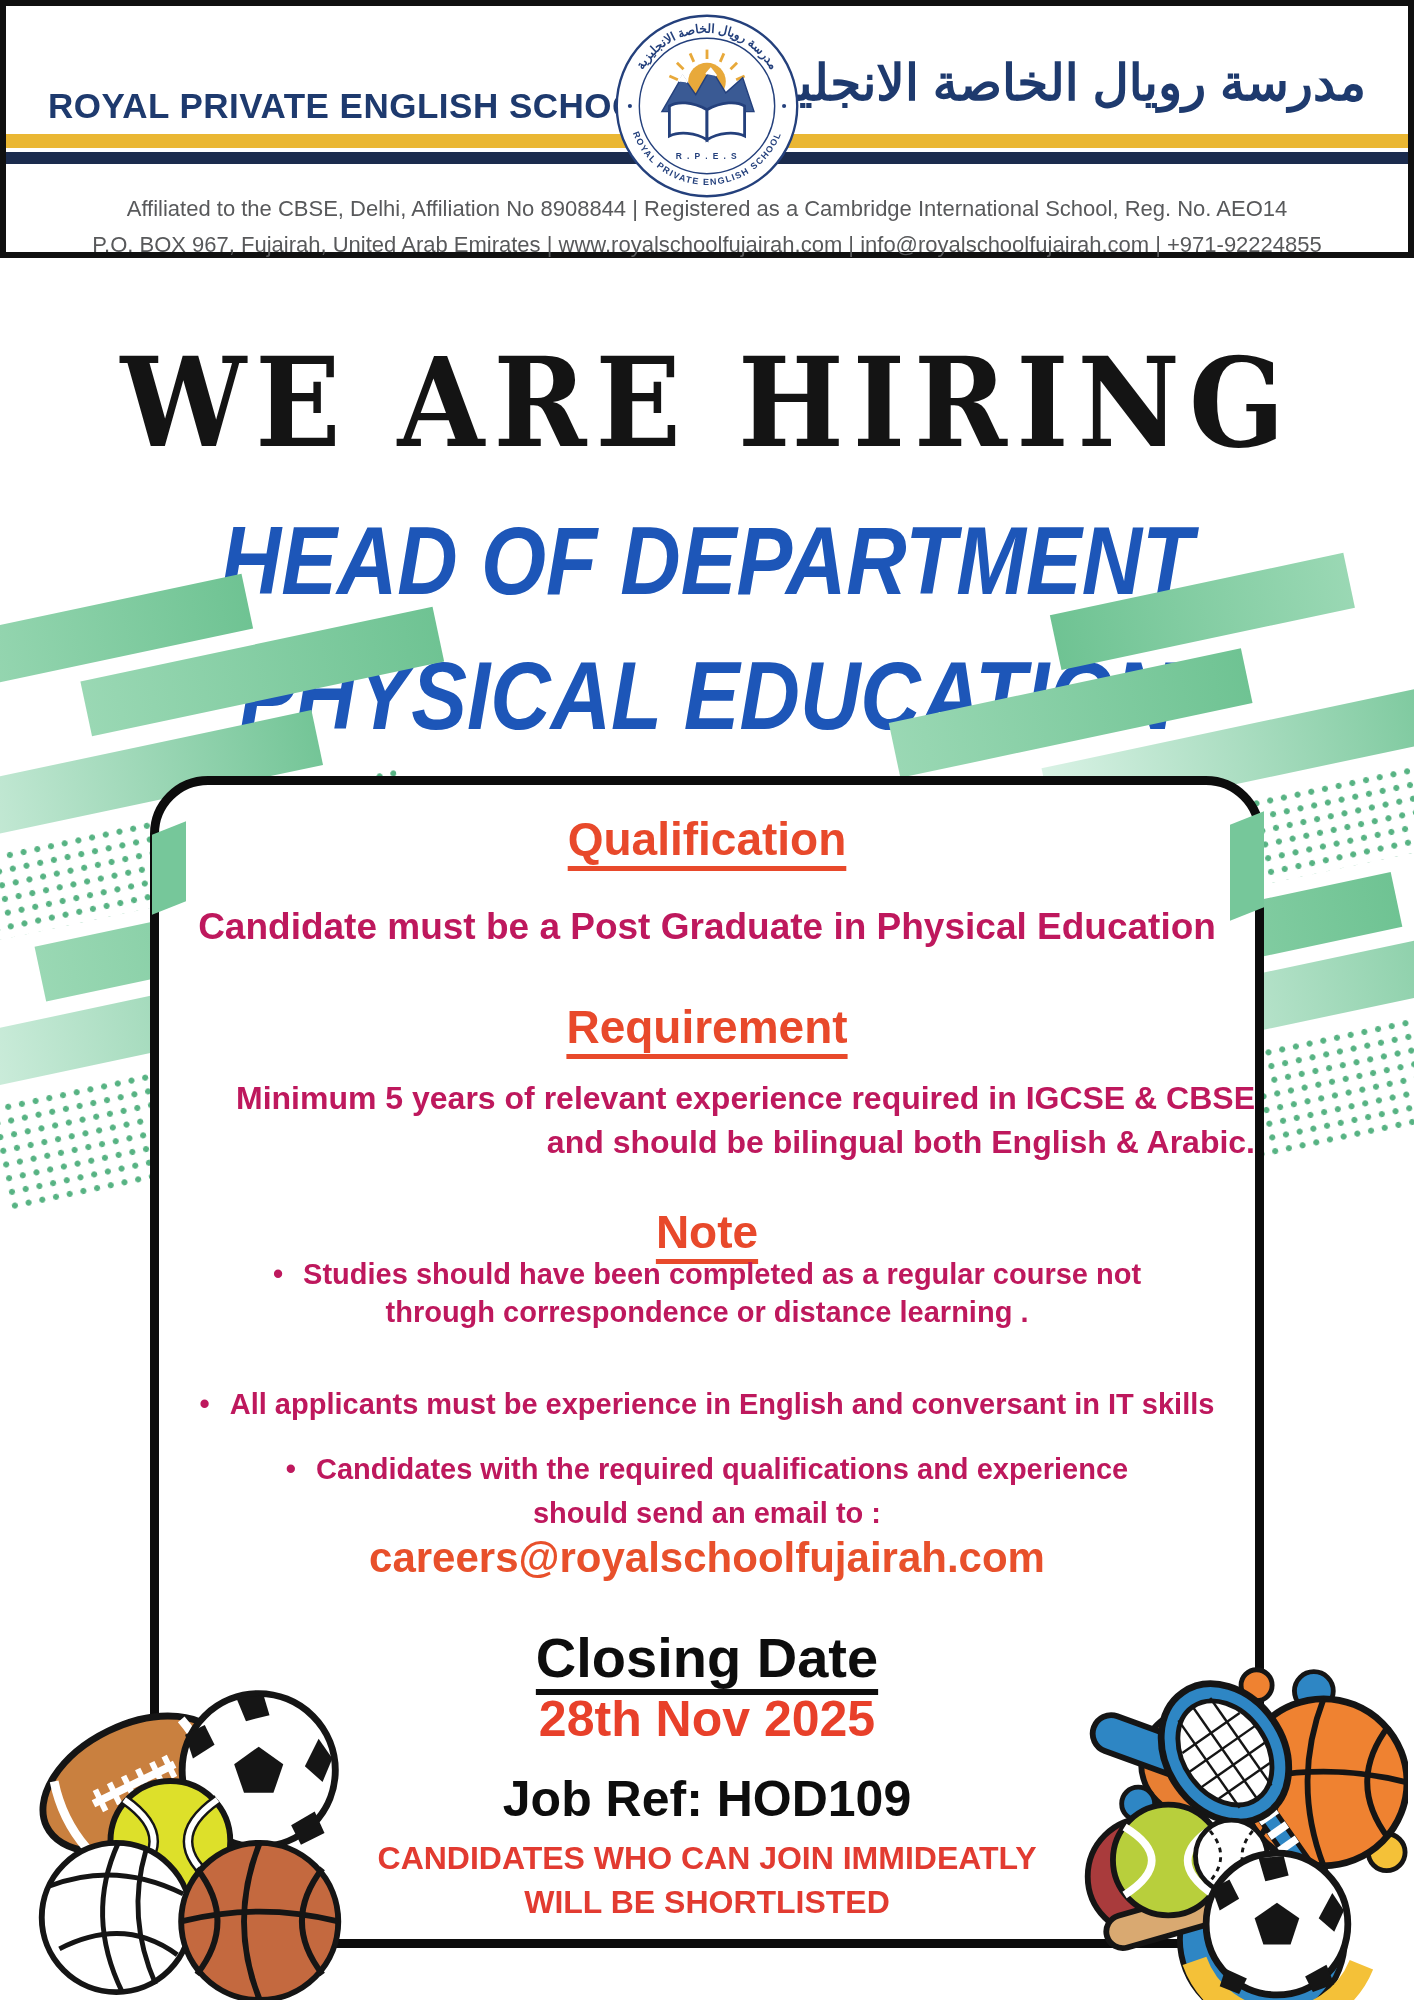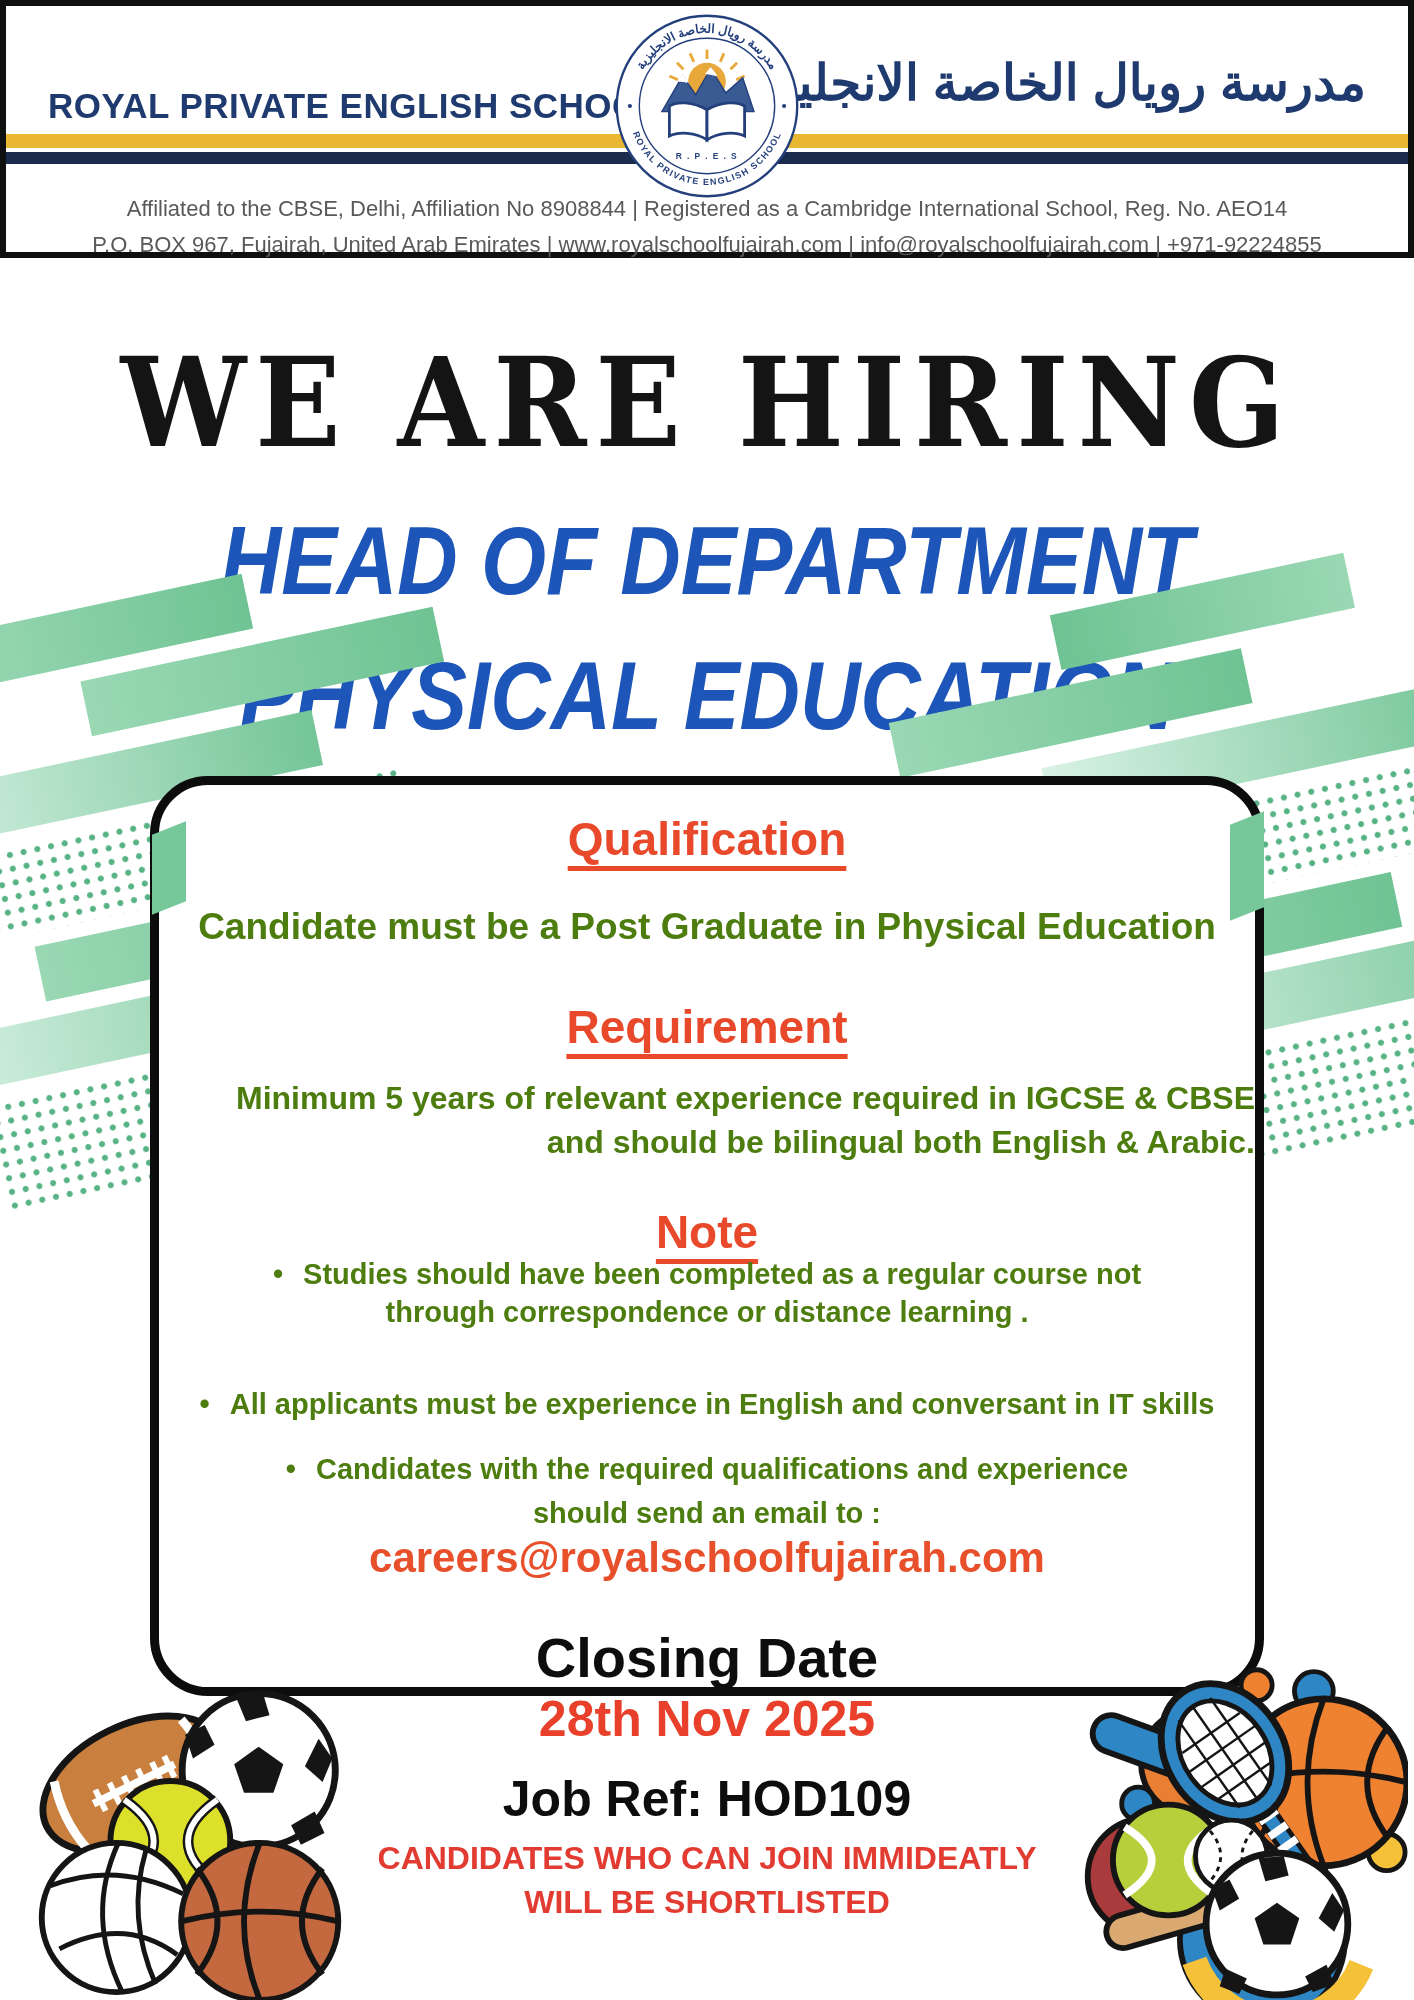--- a/index.html
+++ b/index.html
@@ -36,26 +36,26 @@
   .decor{position:absolute;width:580px;height:590px;transform:rotate(-12deg);z-index:1;}
   .decor-left{left:-85px;top:588px;}
   .decor-right{right:-85px;top:588px;}
   .gbar{position:absolute;height:56px;background:linear-gradient(90deg,#9ad8b4,#6fc393);}
   .gbar.light{background:linear-gradient(90deg,#d9f2e5,#74c597);}
   .gdots{position:absolute;
     background-image:radial-gradient(#57b383 2.6px,transparent 3.4px);
     background-size:14px 14px;}
   .gtip{position:absolute;background:#76c79a;transform:skewY(-22deg);z-index:3;}
   
-  .card{position:absolute;left:150px;top:776px;width:1114px;height:920px;background:#fff;
+  .card{position:absolute;left:150px;top:776px;width:1114px;height:1172px;background:#fff;
     border:9px solid #0c0c0c;border-radius:58px;box-sizing:border-box;z-index:2;}
   .card .abs{position:absolute;left:0;right:0;text-align:center;white-space:nowrap;}
   .sec-head{font-size:46px;font-weight:bold;color:#e8492b;
     text-decoration:underline;text-decoration-thickness:5px;text-underline-offset:11px;}
-  .body-navy{color:#4d7c0f;font-weight:bold;}
+  .body-navy{color:#be185d;font-weight:bold;}
   .bullet-line{white-space:nowrap;}
   .dot{display:inline-block;margin-right:20px;}
   .email{font-size:42px;font-weight:bold;color:#e8502b;}
   .closing-head{font-size:56px;font-weight:bold;color:#0d0d0d;
     text-decoration:underline;text-decoration-thickness:6px;text-underline-offset:12px;margin-top:12px;}
   .date{font-size:50px;font-weight:bold;color:#e8402a;}
   .jobref{font-size:50px;font-weight:bold;color:#0d0d0d;}
   .red-note{font-size:32px;font-weight:bold;color:#e23b31;line-height:44px;}
   
   .cluster{position:absolute;z-index:4;}

